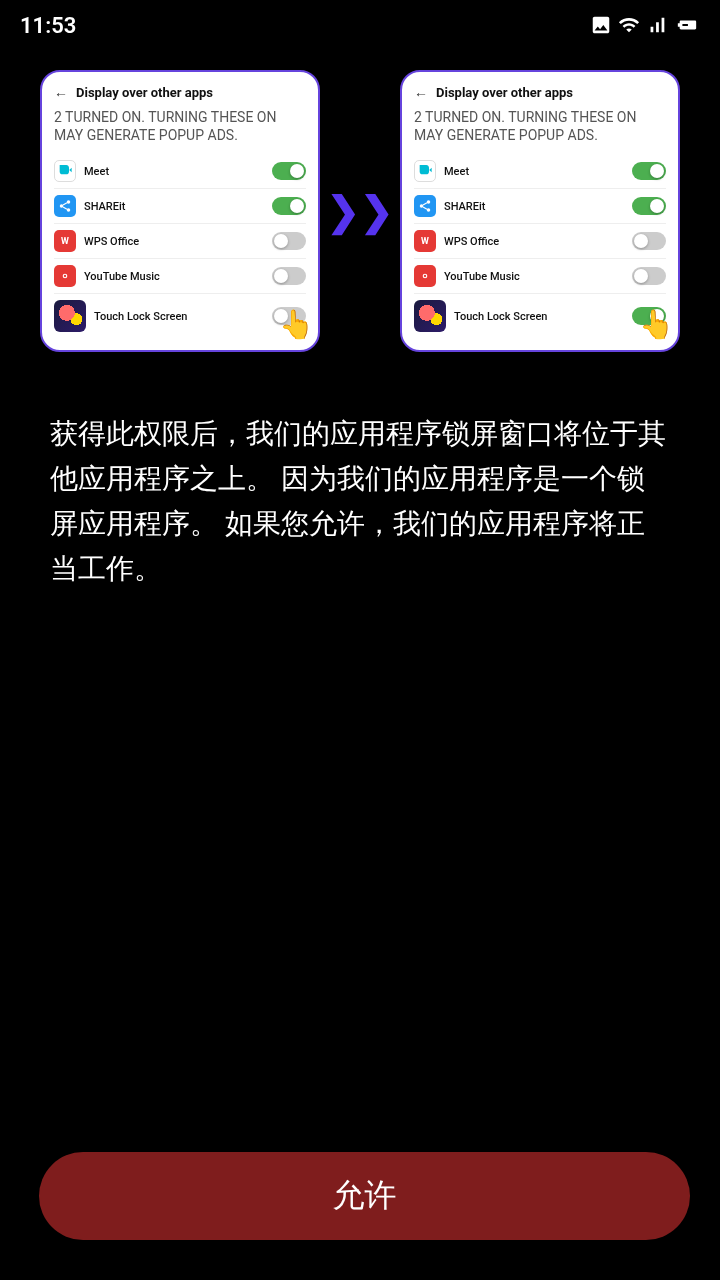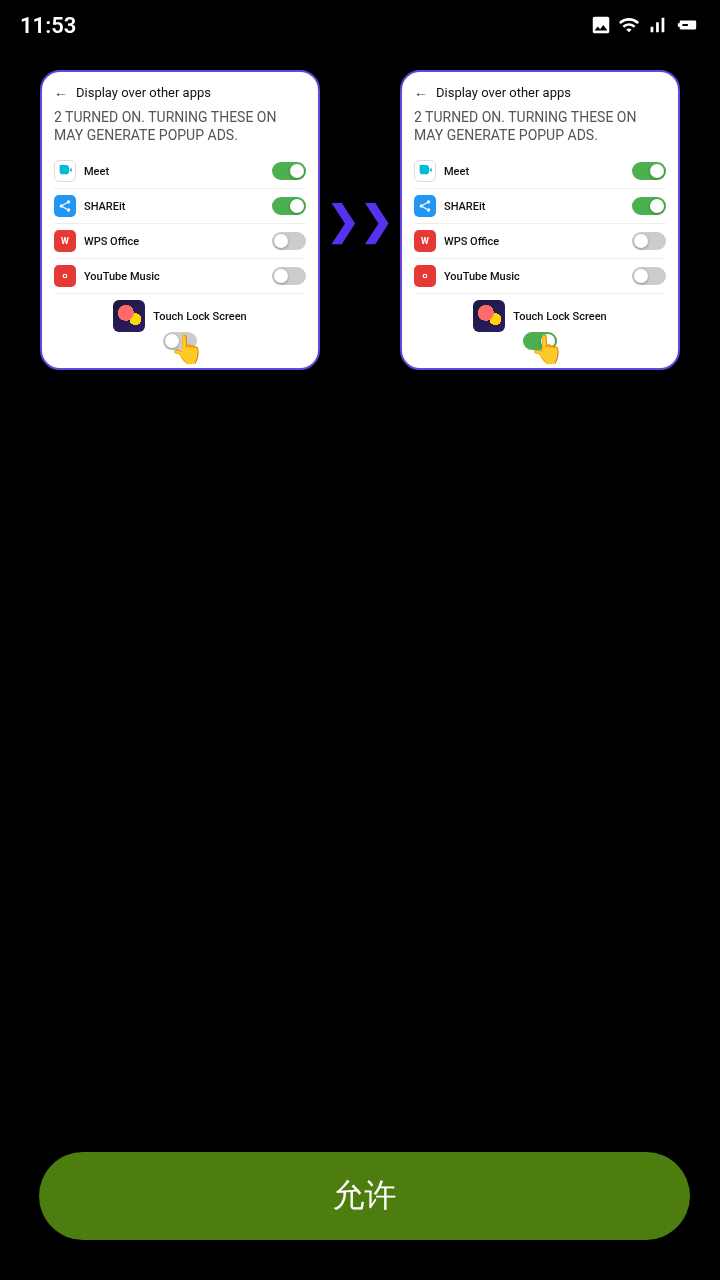--- a/index.html
+++ b/index.html
@@ -77,21 +77,21 @@
       align-items: center;
       gap: 8px;
       margin-bottom: 8px;
     }
     .screen-header-back {
       font-size: 14px;
       color: #333;
     }
     .screen-header-title {
       font-size: 13px;
-      font-weight: 400;
+      font-weight: 700;
       color: #111;
     }
 
     .screen-notice {
       font-size: 14px;
       color: #555;
       margin-bottom: 10px;
       line-height: 1.3;
     }
 
@@ -154,21 +154,20 @@
     .toggle.on .toggle-knob { right: 2px; }
     .toggle.off .toggle-knob { left: 2px; }
 
     
     .touch-lock-row {
       display: flex;
       align-items: center;
       justify-content: space-between;
       padding: 6px 0;
       position: relative;
-      flex-direction: column;
     }
     .hand-cursor {
       position: absolute;
       right: -8px;
       bottom: -16px;
       font-size: 28px;
       z-index: 10;
     }
 
     
@@ -195,21 +194,21 @@
       text-align: left;
       width: 100%;
     }
 
     
     .allow-button {
       position: absolute;
       bottom: 40px;
       left: 39px;
       right: 30px;
-      background: #4d7c0f;
+      background: #7f1d1d;
       border: none;
       border-radius: 50px;
       color: #fff;
       font-size: 32px;
       font-weight: 500;
       padding: 22px;
       cursor: pointer;
       text-align: center;
     }
     
@@ -425,15 +424,16 @@
           <div class="toggle on">
               <div class="toggle-knob"></div>
             </div>
           <span class="hand-cursor">👆</span>
         </div>
       </div>
     </div>
 
   </div>
 
+  <p class="description">获得此权限后，我们的应用程序锁屏窗口将位于其他应用程序之上。 因为我们的应用程序是一个锁屏应用程序。 如果您允许，我们的应用程序将正当工作。</p>
 </div>
 
 <button class="allow-button">允许</button>
 
 </body></html>

